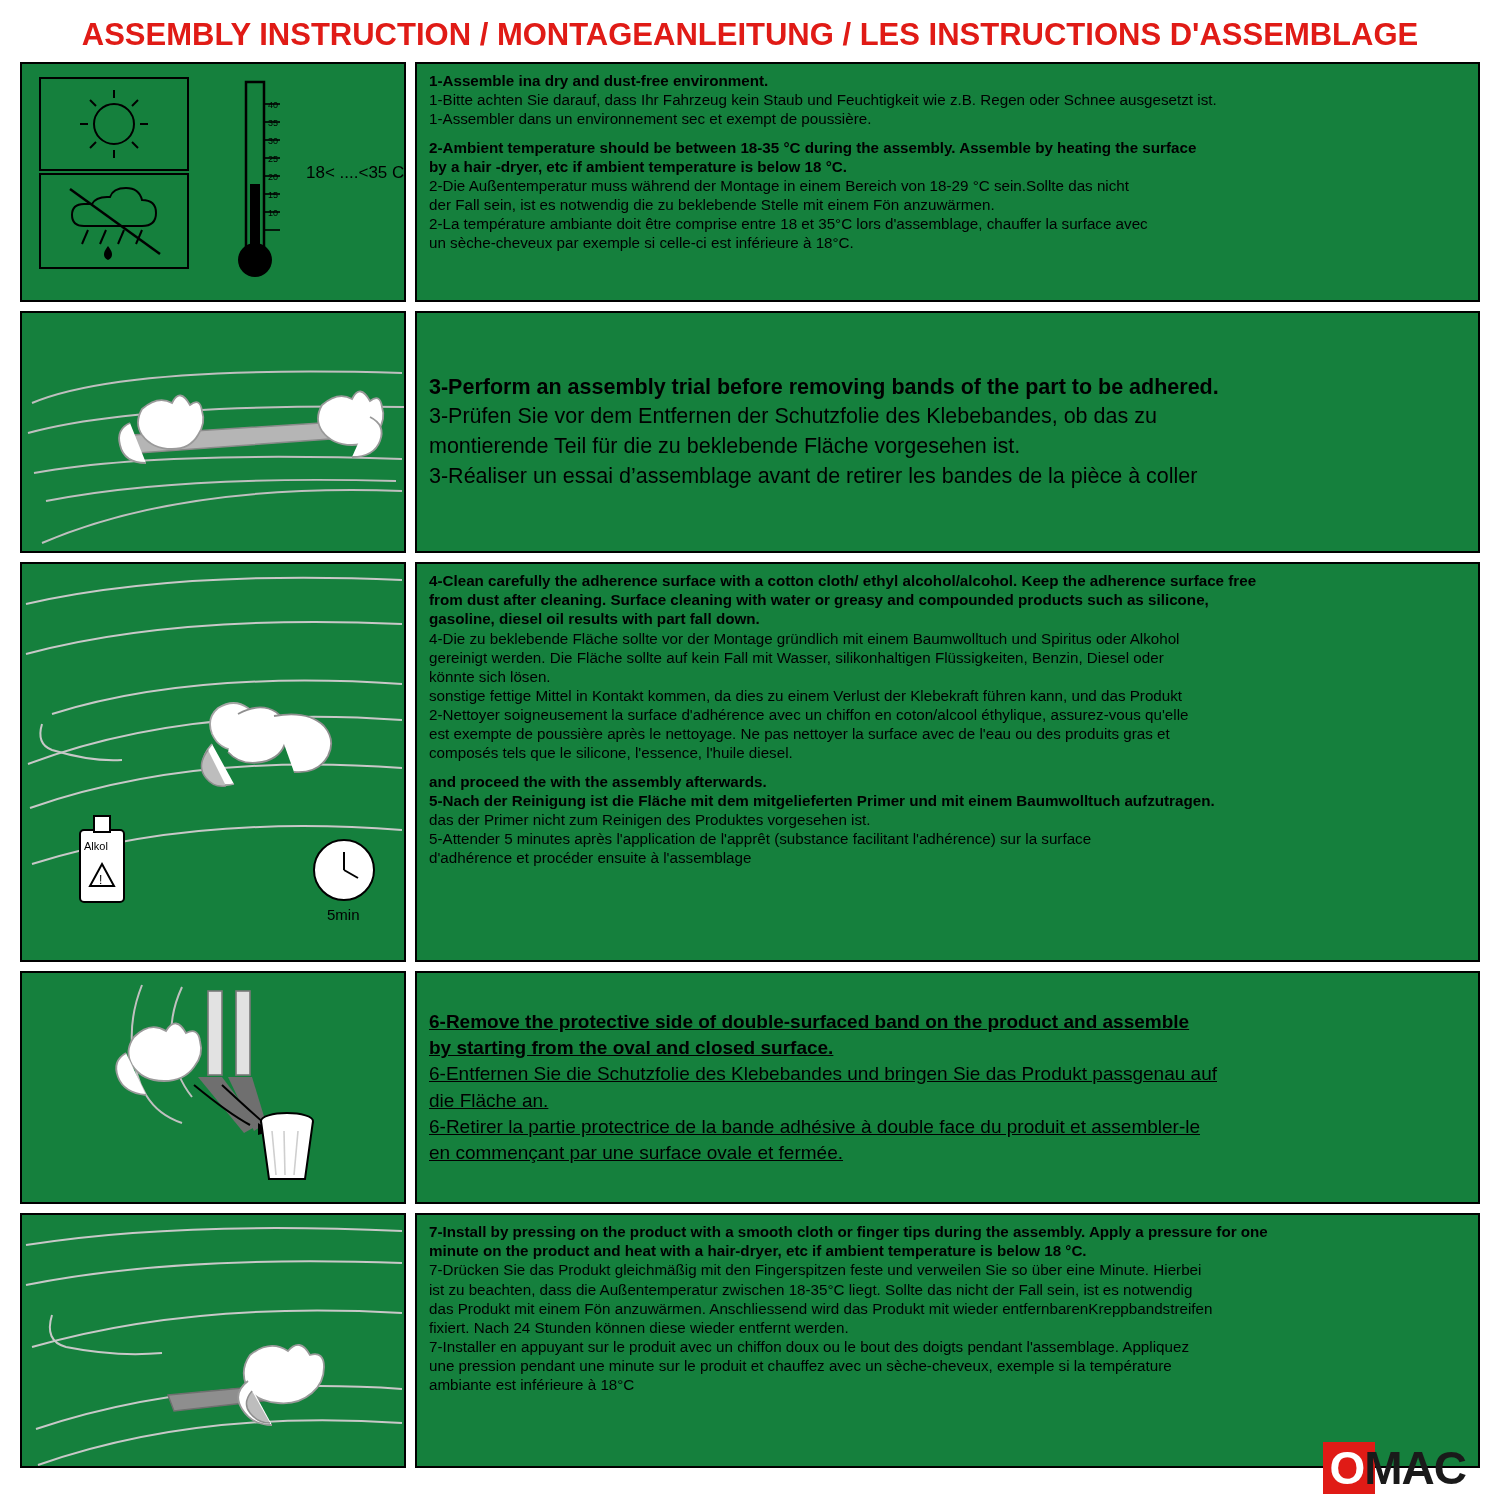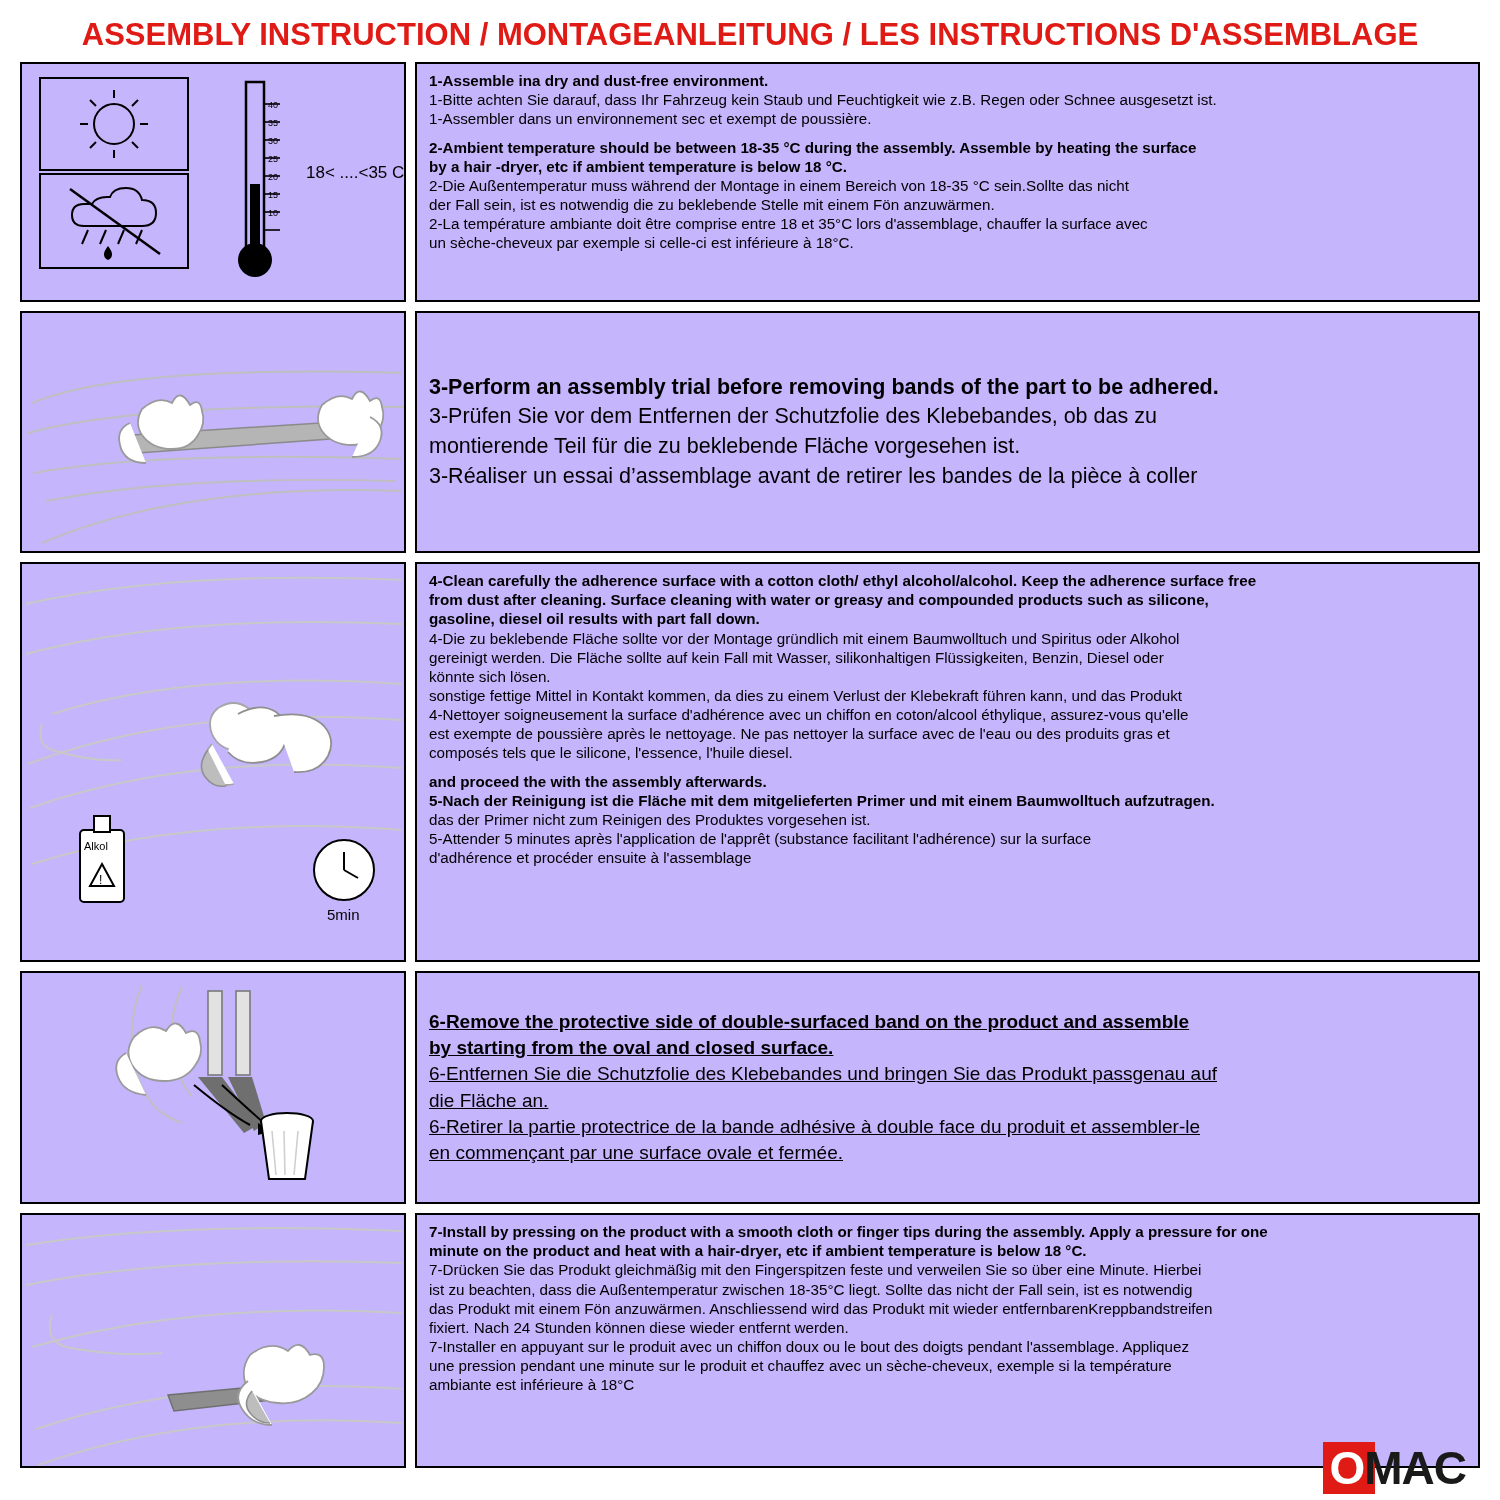--- a/index.html
+++ b/index.html
@@ -36,21 +36,21 @@
     flex-direction: column;
     gap: 9px;
   }
   .row {
     display: flex;
     gap: 9px;
   }
   .cell {
     border: 2px solid #000;
     box-sizing: border-box;
-    background: #c4b5fd;
+    background: #15803d;
   }
   .img-cell {
     width: 386px;
     flex: 0 0 386px;
     position: relative;
     overflow: hidden;
   }
   .txt-cell {
     flex: 1 1 auto;
     padding: 7px 10px 7px 12px;
@@ -183,21 +183,21 @@
           <text x="284" y="114" font-size="17" font-family="Liberation Sans, sans-serif" fill="#000">18&lt; ....&lt;35 C</text>
         </svg>
       </div>
       <div class="cell txt-cell">
         <p class="b">1-Assemble ina dry and dust-free environment.</p>
         <p>1-Bitte achten Sie darauf, dass Ihr Fahrzeug kein Staub und Feuchtigkeit wie z.B. Regen oder Schnee ausgesetzt ist.</p>
         <p>1-Assembler dans un environnement sec et exempt de poussière.</p>
         <div class="gap"></div>
         <p class="b">2-Ambient temperature should be between 18-35 °C  during the assembly. Assemble by heating the surface</p>
         <p class="b">by a hair -dryer, etc if ambient temperature is below 18 °C.</p>
-        <p>2-Die Außentemperatur muss während der Montage in einem Bereich von 18-35 °C  sein.Sollte das nicht</p>
+        <p>2-Die Außentemperatur muss während der Montage in einem Bereich von 18-29 °C  sein.Sollte das nicht</p>
         <p>der Fall sein, ist es notwendig die zu beklebende Stelle mit einem Fön anzuwärmen.</p>
         <p>2-La température ambiante doit être comprise entre 18 et 35°C lors d'assemblage, chauffer la surface avec</p>
         <p>un sèche-cheveux par exemple si celle-ci est inférieure à 18°C.</p>
       </div>
     </div>
 
     <div class="row r2">
       <div class="cell img-cell">
         <svg width="382" height="238" viewBox="0 0 382 238">
           <path d="M10 90 q90 -38 370 -30" fill="none" stroke="#bfbfbf" stroke-width="2"></path>
@@ -252,21 +252,21 @@
         </svg>
       </div>
       <div class="cell txt-cell">
         <p class="b">4-Clean carefully the adherence surface with a cotton cloth/ ethyl alcohol/alcohol. Keep the adherence surface free</p>
         <p class="b">from dust after cleaning. Surface cleaning with water or greasy and compounded products such as silicone,</p>
         <p class="b">gasoline, diesel oil results with part fall down.</p>
         <p>4-Die zu beklebende Fläche sollte vor der Montage gründlich mit einem Baumwolltuch und Spiritus oder Alkohol</p>
         <p>gereinigt werden. Die Fläche sollte auf kein Fall mit Wasser, silikonhaltigen Flüssigkeiten, Benzin, Diesel oder</p>
         <p>könnte sich lösen.</p>
         <p>sonstige fettige Mittel in Kontakt kommen, da dies zu einem Verlust der Klebekraft führen kann, und das Produkt</p>
-        <p>4-Nettoyer soigneusement la surface d'adhérence avec un chiffon en coton/alcool éthylique, assurez-vous qu'elle</p>
+        <p>2-Nettoyer soigneusement la surface d'adhérence avec un chiffon en coton/alcool éthylique, assurez-vous qu'elle</p>
         <p>est exempte de poussière après le nettoyage. Ne pas nettoyer la surface avec de l'eau ou des produits gras et</p>
         <p>composés tels que le silicone, l'essence, l'huile diesel.</p>
         <div class="gap"></div>
         <p class="b">and proceed the with the assembly afterwards.</p>
         <p class="b">5-Nach der Reinigung ist die Fläche mit dem mitgelieferten Primer und mit einem Baumwolltuch aufzutragen.</p>
         <p>das der Primer nicht zum Reinigen des Produktes vorgesehen ist.</p>
         <p>5-Attender 5 minutes après l'application de l'apprêt (substance facilitant l'adhérence) sur la surface</p>
         <p>d'adhérence et procéder ensuite à l'assemblage</p>
         <p></p>
       </div>

